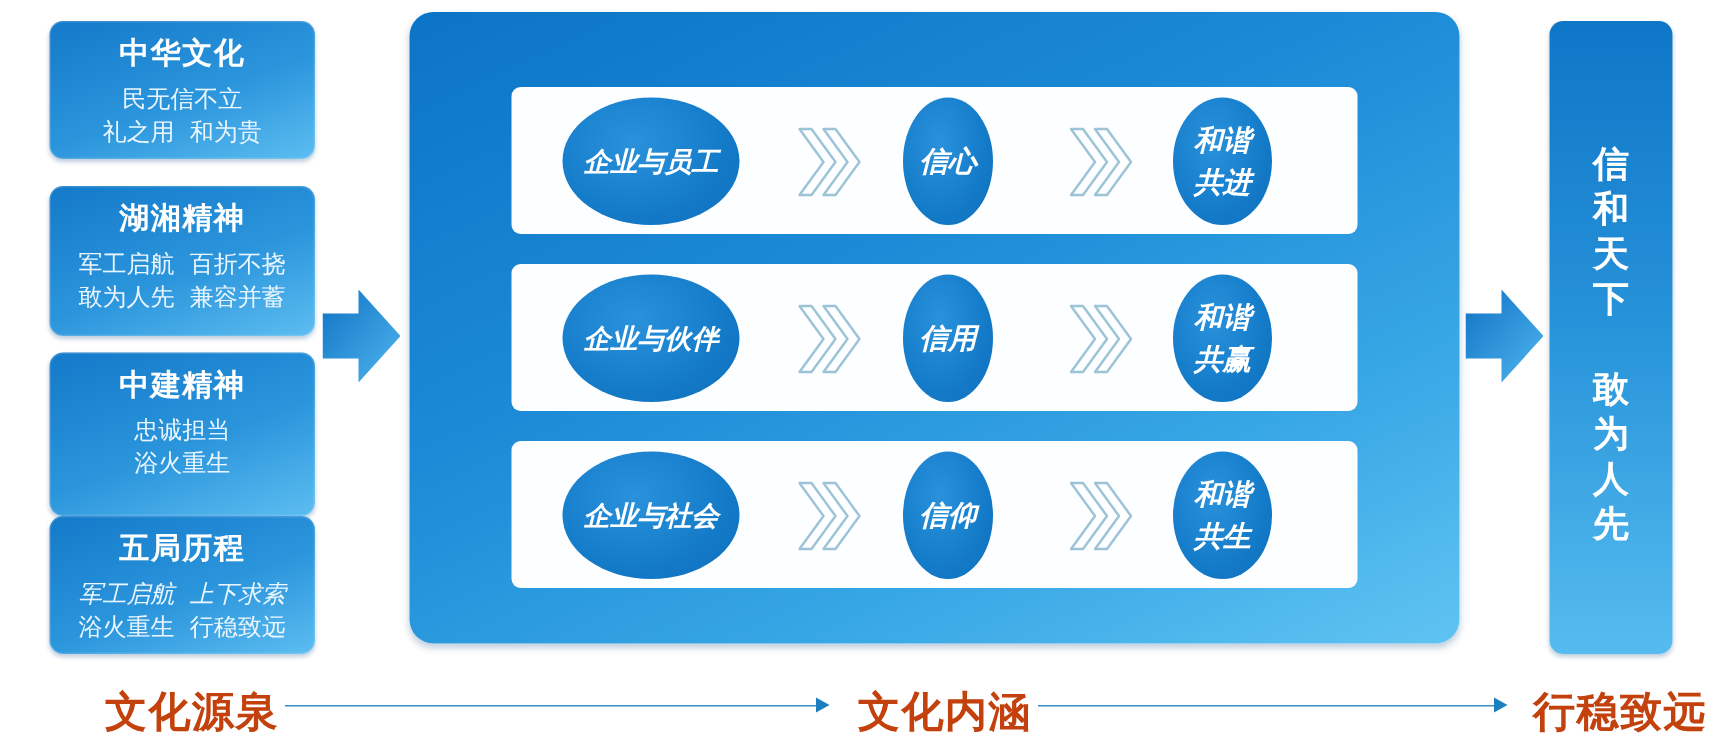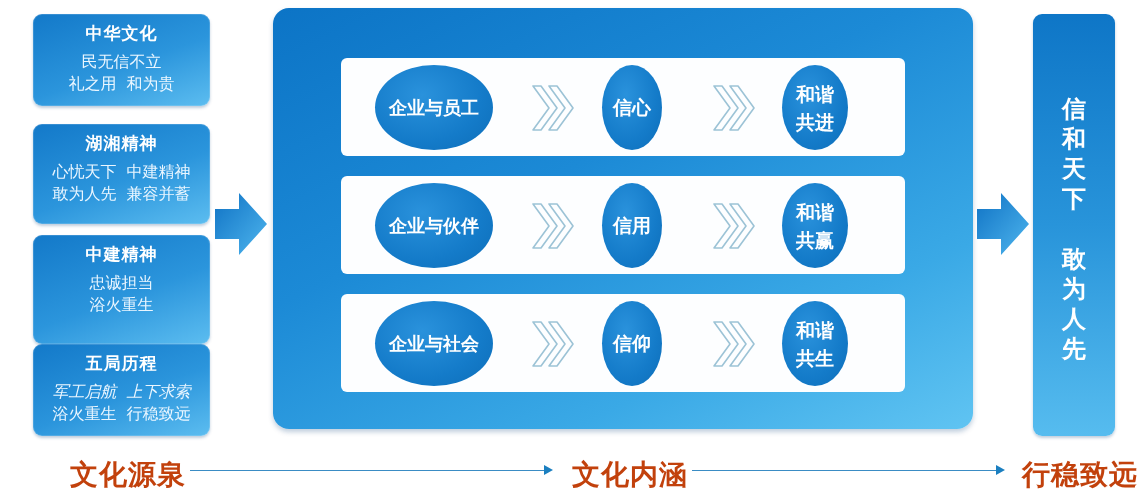--- a/index.html
+++ b/index.html
@@ -10,37 +10,37 @@
   }
 
   
   .src-box {
     position: absolute; left: 33px; width: 177px;
     border-radius: 9px;
     background: linear-gradient(160deg, #1379c9 0%, #2b95dc 55%, #5cbdf0 100%);
     box-shadow: 0 2px 3px rgba(0,60,120,0.25), inset 0 0 0 1px rgba(255,255,255,0.15);
     color: #fff; text-align: center;
   }
-  .src-title { font-size: 17px; font-weight: bold; margin-top: 8px; letter-spacing: 1px; }
+  .src-title { font-size: 20px; font-weight: bold; margin-top: 8px; letter-spacing: 1px; }
   .src-line { font-size: 16px; line-height: 22px; color: #eaf6ff; }
   .src-lines { margin-top: 6px; }
 
   
   .block-arrow { position: absolute; width: 52px; height: 62px; }
 
   
   .center-panel {
     position: absolute; left: 273px; top: 8px; width: 700px; height: 421px;
     border-radius: 16px;
     background: linear-gradient(155deg, #0c74c6 0%, #1c8ad6 40%, #3aa9e6 75%, #60c4f2 100%);
     box-shadow: 0 3px 5px rgba(0,60,120,0.25);
   }
   .row-card {
     position: absolute; left: 68px; width: 564px; height: 98px;
-    background: #fdfeff; border-radius: 6px;
+    background: #fdfeff; border-radius: 6px; font-style: italic;
   }
   .oval {
     position: absolute; top: 7px; height: 85px;
     border-radius: 50%;
     background: radial-gradient(ellipse at 40% 35%, #2a92dc 0%, #147bc9 60%, #0d6db8 100%);
     color: #fff; font-weight: bold;
     display: flex; align-items: center; justify-content: center; text-align: center;
   }
   .oval-lg { left: 34px; width: 118px; font-size: 18px; }
   .oval-md { left: 261px; width: 60px; font-size: 19px; }
@@ -71,21 +71,21 @@
 <div class="src-box" style="top:14px;height:92px;">
   <div class="src-title">中华文化</div>
   <div class="src-lines">
     <div class="src-line">民无信不立</div>
     <div class="src-line" style="white-space:pre;">礼之用  和为贵</div>
   </div>
 </div>
 <div class="src-box" style="top:124px;height:100px;">
   <div class="src-title">湖湘精神</div>
   <div class="src-lines">
-    <div class="src-line" style="white-space:pre;">心忧天下  中建精神</div>
+    <div class="src-line" style="white-space:pre;">军工启航  百折不挠</div>
     <div class="src-line" style="white-space:pre;">敢为人先  兼容并蓄</div>
   </div>
 </div>
 <div class="src-box" style="top:235px;height:109px;">
   <div class="src-title">中建精神</div>
   <div class="src-lines">
     <div class="src-line">忠诚担当</div>
     <div class="src-line">浴火重生</div>
   </div>
 </div>

